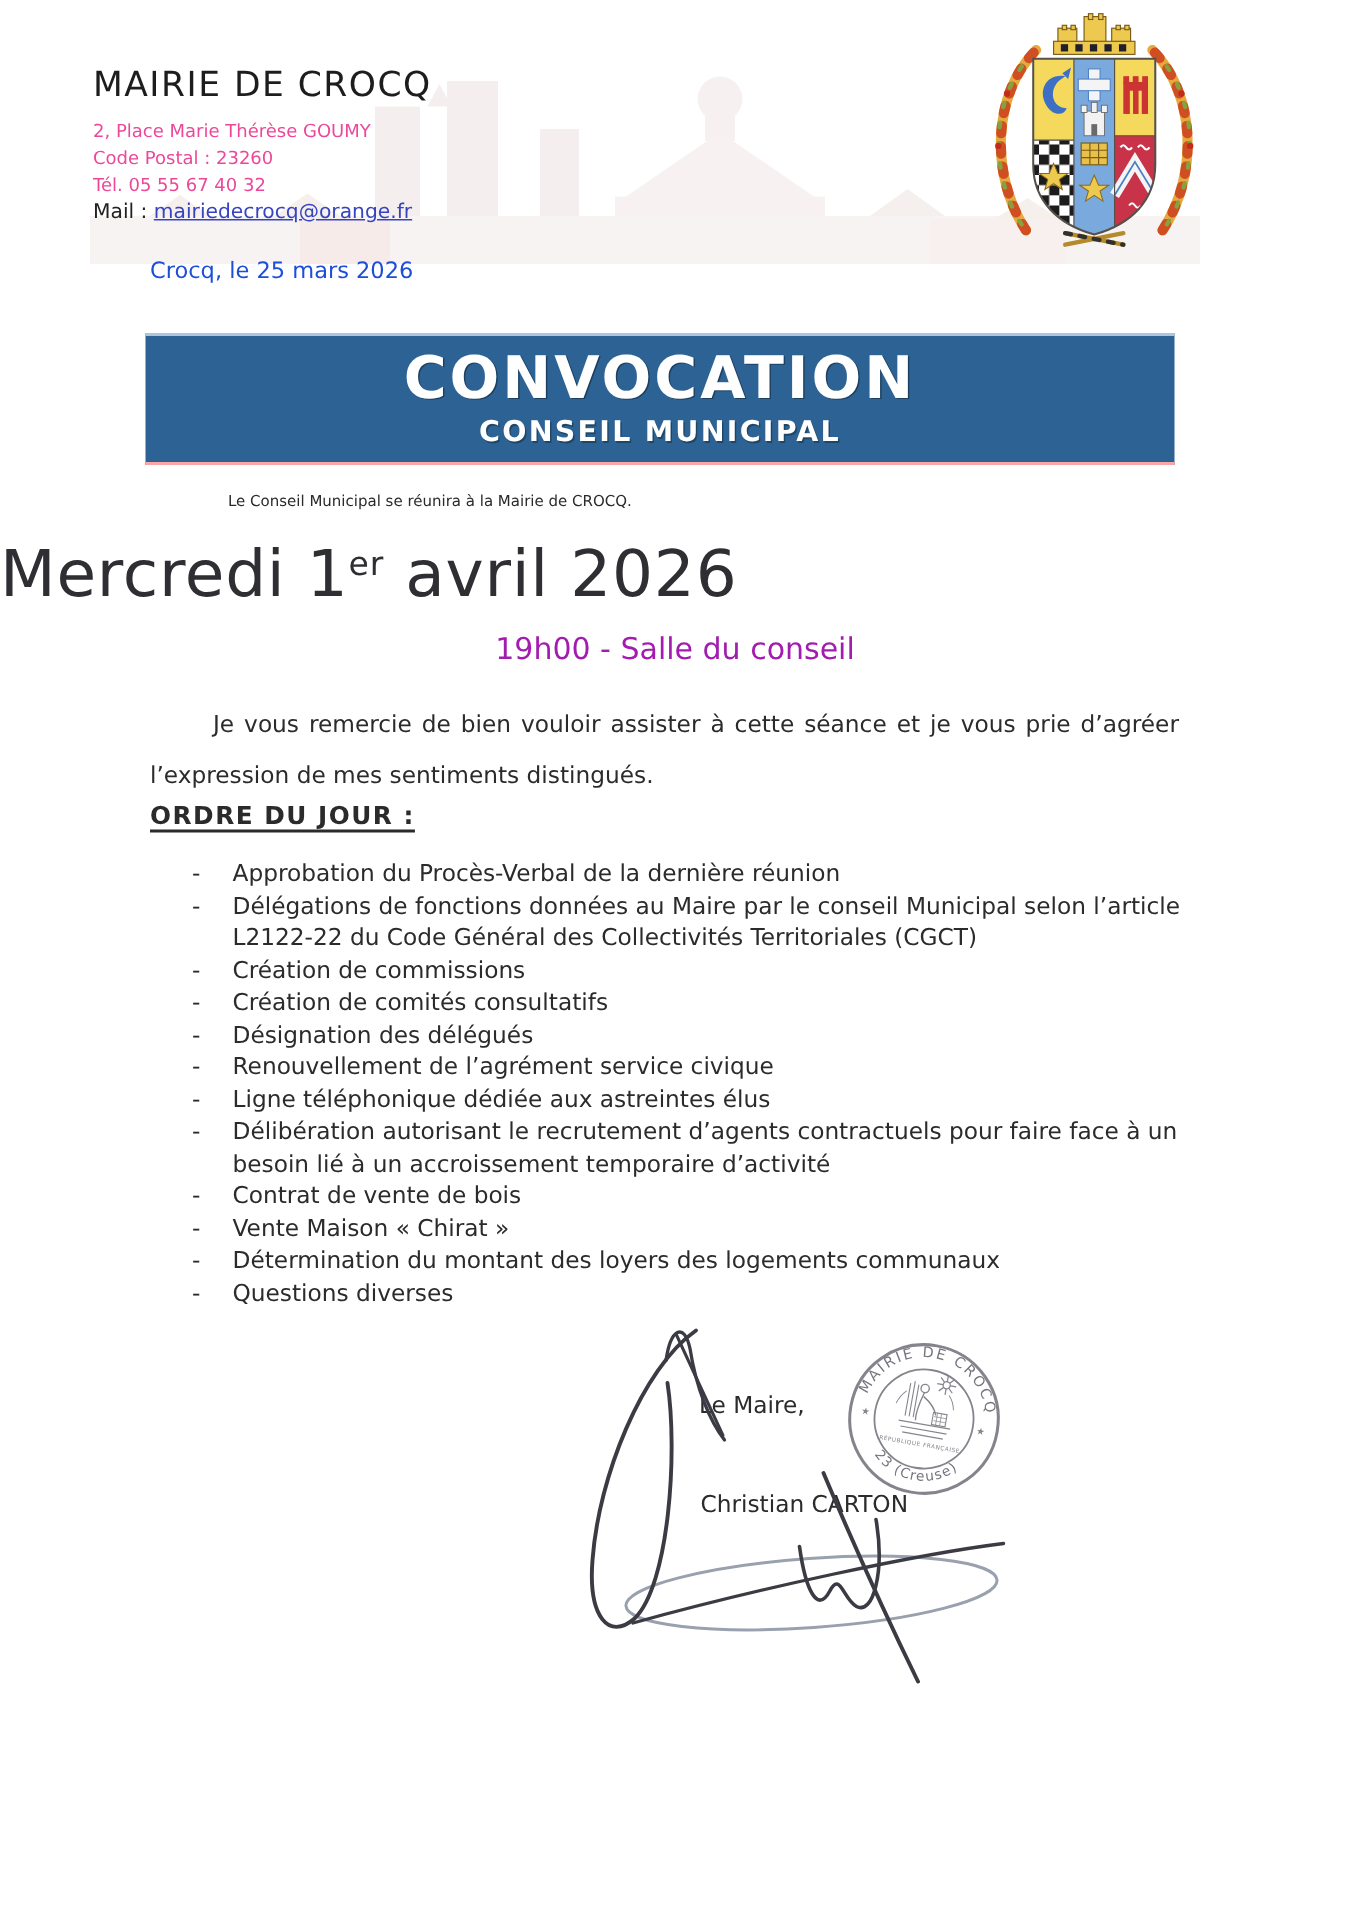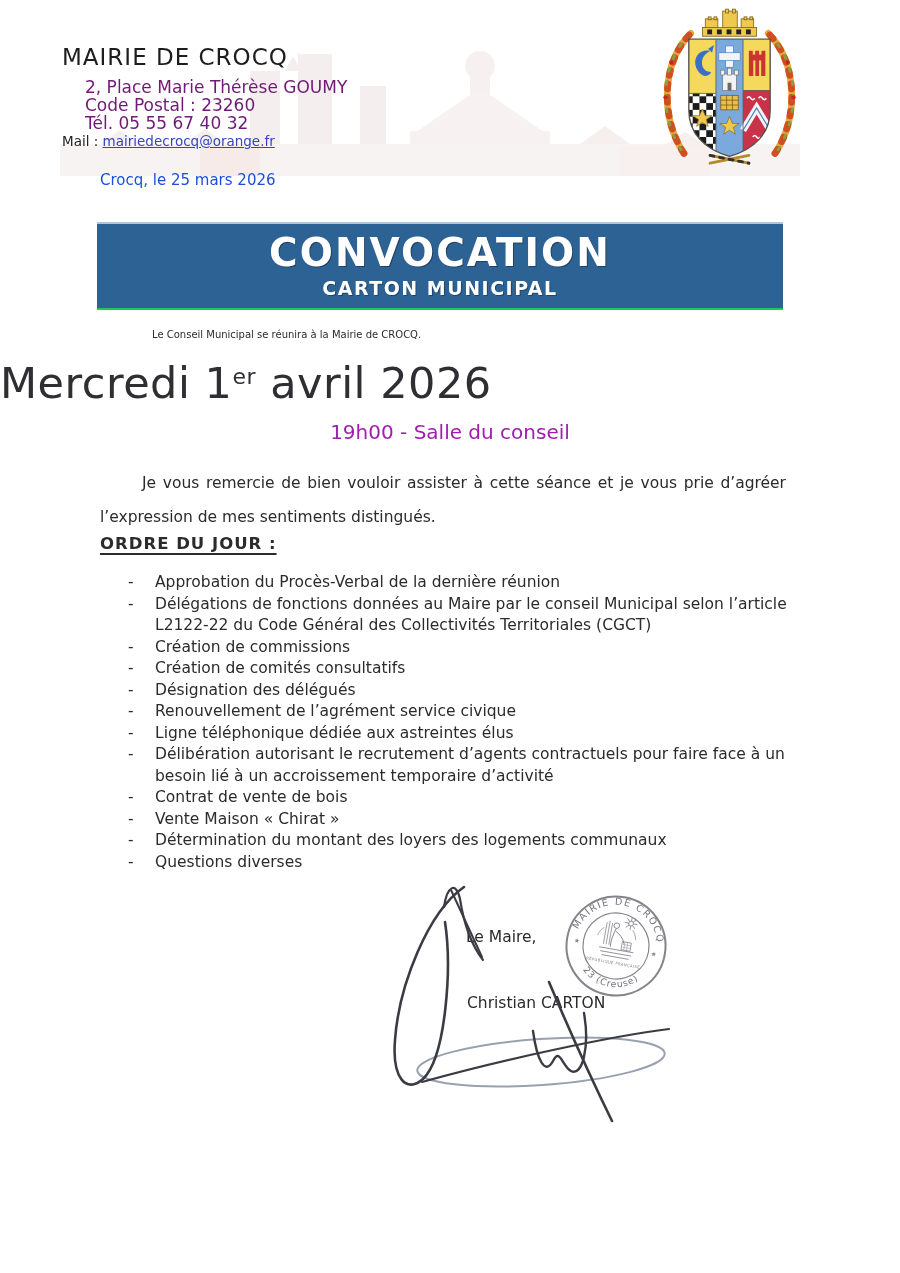--- a/index.html
+++ b/index.html
@@ -10,31 +10,31 @@
     background:#ffffff;
     font-family:"DejaVu Sans", sans-serif;
     color:#2b2b2b;
     overflow:hidden;
   }
   
   .watermark{position:absolute;left:60px;top:26px;width:740px;height:150px;opacity:.55;}
   
   .header{position:absolute;left:62px;top:46px;line-height:1;}
   .org-name{font-size:23px;letter-spacing:1px;color:#1d1d1d;margin-bottom:9px;}
-  .addr{font-size:17px;line-height:18px;color:#701a75;margin-left:23px;}
+  .addr{font-size:12px;line-height:18px;color:#ec4899;}
   .mail-line{font-size:13.5px;line-height:18px;color:#222;}
   .mail-link{color:#3644c0;text-decoration:underline;cursor:pointer;}
   .crest{position:absolute;left:652px;top:8px;width:155px;height:165px;}
   
   .dateline{position:absolute;left:100px;top:171px;font-size:15px;color:#1d4ed8;}
   
   .banner{
     position:absolute;left:97px;top:222px;width:686px;height:88px;
     background:#2d6394;
-    border-top:2px solid #adc6de;border-bottom:2px solid #22c55e;
+    border-top:2px solid #adc6de;border-bottom:2px solid #fca5a5;
     box-sizing:border-box;
     display:flex;flex-direction:column;align-items:center;justify-content:center;
   }
   .banner-title{color:#ffffff;font-size:39px;font-weight:bold;letter-spacing:2px;line-height:1.05;text-shadow:1px 1px 0 rgba(0,0,0,.35);}
   .banner-subtitle{color:#ffffff;font-size:19px;font-weight:bold;letter-spacing:1.5px;margin-top:4px;text-shadow:1px 1px 0 rgba(0,0,0,.3);}
   
   .intro{position:absolute;left:152px;top:329px;font-size:10px;}
   
   .meeting-date{position:absolute;left:0;right:0;top:358px;text-align:left;font-size:43px;color:#2e2e33;letter-spacing:.5px;}
   .meeting-date .sup{font-size:22px;vertical-align:14px;}
@@ -186,21 +186,21 @@
       </g>
     </g>
     <path d="M 38 32 H 122 V 105 C 122 130 105 146 80 153 C 55 146 38 130 38 105 Z" fill="none" stroke="#55504a" stroke-width="1.4"></path>
     <path d="M 66 32 V 150 M 94 32 V 150 M 38 88 H 66 M 94 85 H 122" stroke="#55504a" stroke-width="0.8" clip-path="url(#shieldClip)" fill="none"></path>
   </svg>
 
   <div class="dateline">Crocq, le 25 mars 2026</div>
 
   <div class="banner">
     <div class="banner-title">CONVOCATION</div>
-    <div class="banner-subtitle">CARTON MUNICIPAL</div>
+    <div class="banner-subtitle">CONSEIL MUNICIPAL</div>
   </div>
 
   <div class="intro">Le Conseil Municipal se réunira à la Mairie de CROCQ.</div>
 
   <div class="meeting-date"><span>Mercredi 1</span><span class="sup">er</span><span> avril 2026</span></div>
   <div class="meeting-time">19h00 - Salle du conseil</div>
 
   <div class="body-par">Je vous remercie de bien vouloir assister à cette séance et je vous prie d’agréer l’expression de mes sentiments distingués.</div>
 
   <div class="agenda-heading">ORDRE DU JOUR :</div>

